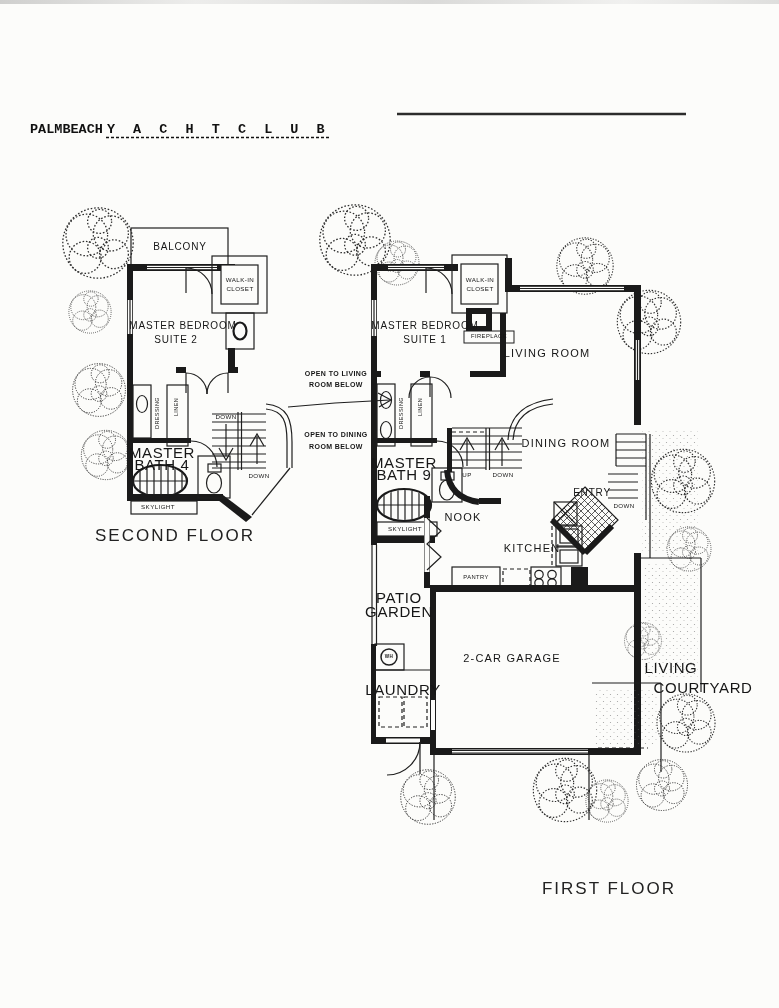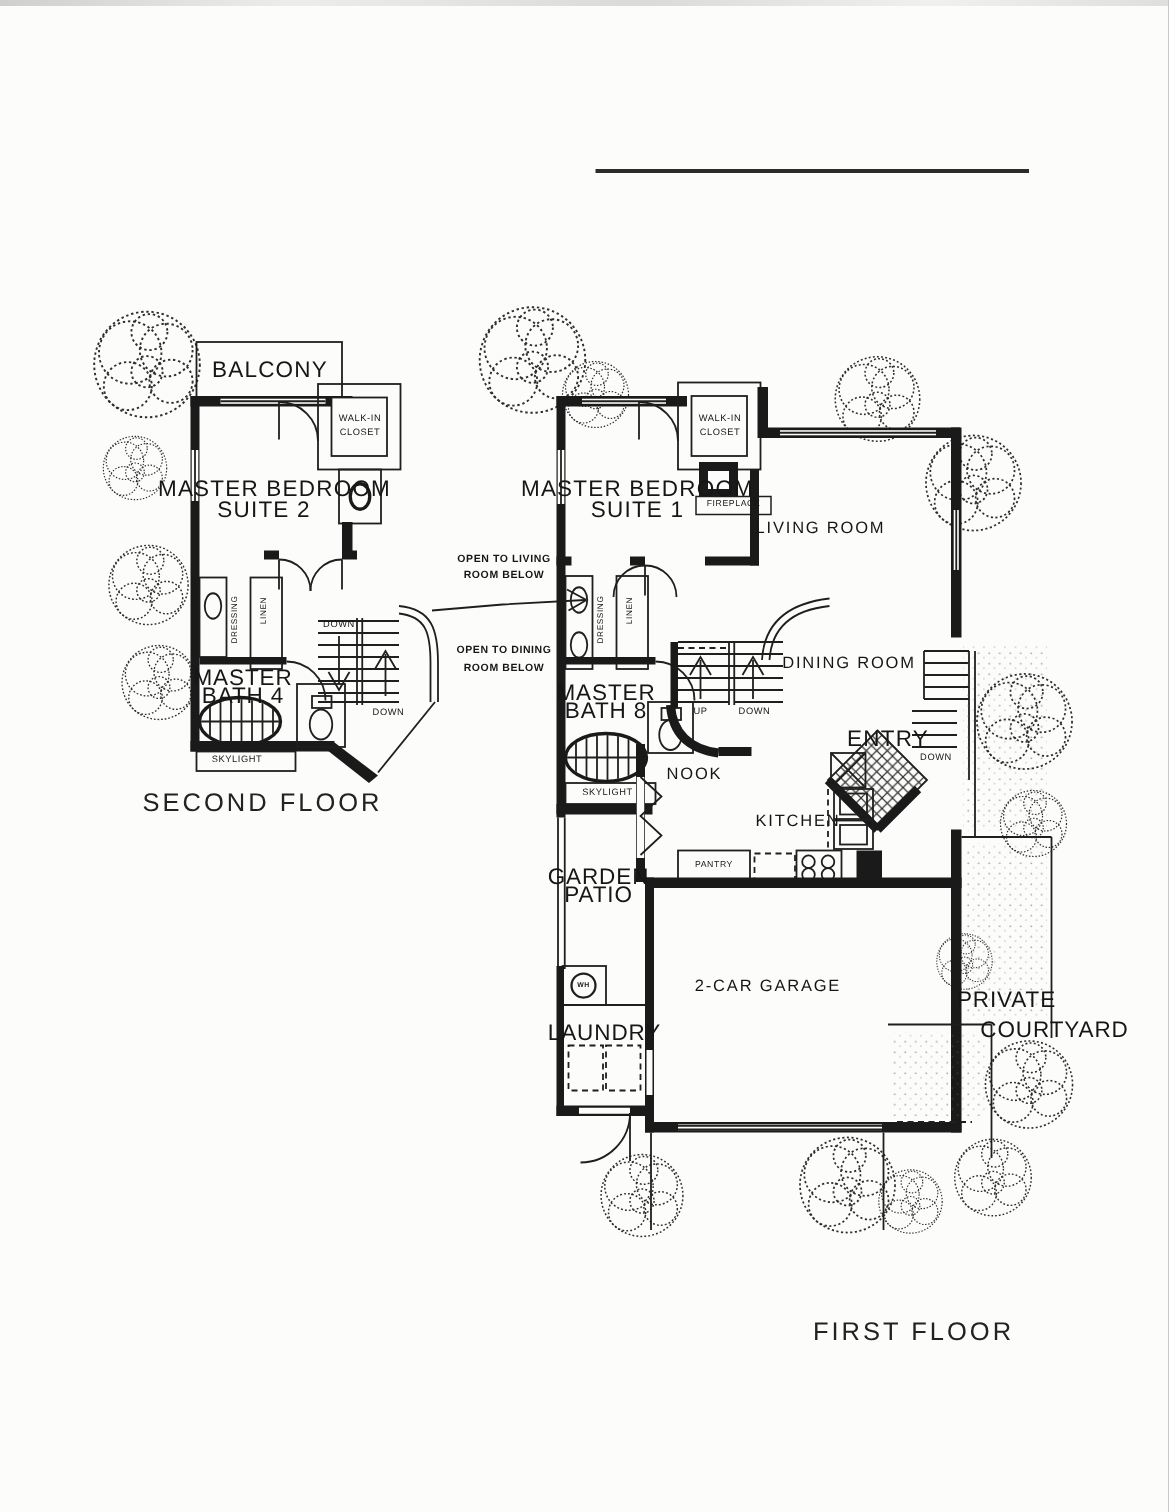--- a/index.html
+++ b/index.html
@@ -11,21 +11,21 @@
   svg .tn{fill:none;stroke:#1f1f1f;stroke-width:1.2}
   svg .t15{fill:none;stroke:#1f1f1f;stroke-width:1.5}
   svg .t2{fill:none;stroke:#1a1a1a;stroke-width:2.2}
   svg .t6{fill:none;stroke:#1a1a1a;stroke-width:6}
   svg .dsh{stroke-dasharray:4 3}
   svg .tr{fill:none;stroke:#2e2e2e;stroke-width:1.6;stroke-dasharray:2 2.3}
   .lbl{position:absolute;transform:translate(-50%,-50%);white-space:nowrap;line-height:1;
        color:#161616;letter-spacing:.4px;}
   .rot{transform:translate(-50%,-50%) rotate(-90deg);}
   .s5{font-size:5.5px}.s6{font-size:6.2px}.s7{font-size:7px;font-weight:700}
-  .s9{font-size:15px;letter-spacing:.6px}.s10{font-size:15px;letter-spacing:.8px}
+  .s9{font-size:15px;letter-spacing:.6px}.s10{font-size:10px;letter-spacing:.8px}
   .s11{font-size:11px;letter-spacing:1.2px}.s12{font-size:17px;letter-spacing:2px;color:#222}
   .s4{font-size:4.6px;font-weight:700}
   #title{position:absolute;left:30px;top:122px;font-family:"Liberation Mono",monospace;
          font-weight:700;font-size:13.5px;color:#111;}
   #title .club{letter-spacing:5px;text-decoration:underline;text-decoration-style:dashed;
                text-underline-offset:4px;margin-left:4px;}
   #smudge{position:absolute;top:0;left:0;right:0;height:4px;opacity:.30;
           background:linear-gradient(90deg,#666,#c9c9c9 25%,#8a8a8a 55%,#d5d5d5 80%,#999);}
 </style>
 </head>
@@ -282,20 +282,23 @@
         <line class="tn dsh" x1="598" y1="748" x2="648" y2="748"></line>
         <line class="tn" x1="434" y1="755" x2="434" y2="820"></line>
         <line class="tn" x1="589" y1="755" x2="589" y2="820"></line>
         <rect x="642" y="430" width="56" height="124" fill="url(#dots)" opacity=".55"></rect>
         <rect x="644" y="562" width="54" height="118" fill="url(#dots)" opacity=".55"></rect>
         <rect x="594" y="688" width="64" height="56" fill="url(#dots)" opacity=".55"></rect>
       </g>
     </g>
   </svg>
 
+  <div id="title">
+    <span>PALMBEACH</span><span class="club">Y A C H T C L U B</span>
+  </div>
 
   <div class="lbl s10" style="left:180px;top:247px">BALCONY</div>
   <div class="lbl s6" style="left:240px;top:280px">WALK-IN</div>
   <div class="lbl s6" style="left:240px;top:289px">CLOSET</div>
   <div class="lbl s10" style="left:183px;top:326px">MASTER BEDROOM</div>
   <div class="lbl s10" style="left:176px;top:340px">SUITE 2</div>
   <div class="lbl s5 rot" style="left:158px;top:413px">DRESSING</div>
   <div class="lbl s5 rot" style="left:177px;top:407px">LINEN</div>
   <div class="lbl s6" style="left:226px;top:417px">DOWN</div>
   <div class="lbl s6" style="left:259px;top:476px">DOWN</div>
@@ -314,28 +317,28 @@
   <div class="lbl s10" style="left:425px;top:326px">MASTER BEDROOM</div>
   <div class="lbl s10" style="left:425px;top:340px">SUITE 1</div>
   <div class="lbl" style="left:489px;top:337px;font-size:5.8px">FIREPLACE</div>
   <div class="lbl s11" style="left:547px;top:353px">LIVING ROOM</div>
   <div class="lbl s5 rot" style="left:402px;top:413px">DRESSING</div>
   <div class="lbl s5 rot" style="left:421px;top:407px">LINEN</div>
   <div class="lbl s6" style="left:467px;top:475px">UP</div>
   <div class="lbl s6" style="left:503px;top:475px">DOWN</div>
   <div class="lbl s11" style="left:566px;top:443px">DINING ROOM</div>
   <div class="lbl s9" style="left:404px;top:462px">MASTER</div>
-  <div class="lbl s9" style="left:404px;top:474px">BATH 8</div>
+  <div class="lbl s9" style="left:404px;top:474px">BATH 9</div>
   <div class="lbl s10" style="left:592px;top:493px">ENTRY</div>
   <div class="lbl s6" style="left:624px;top:506px">DOWN</div>
   <div class="lbl s6" style="left:405px;top:529px">SKYLIGHT</div>
   <div class="lbl s11" style="left:463px;top:517px">NOOK</div>
   <div class="lbl s11" style="left:532px;top:548px">KITCHEN</div>
   <div class="lbl" style="left:476px;top:578px;font-size:5.8px">PANTRY</div>
   <div class="lbl s9" style="left:399px;top:597px">PATIO</div>
-  <div class="lbl s9" style="left:399px;top:585px">GARDEN</div>
+  <div class="lbl s9" style="left:399px;top:611px">GARDEN</div>
   <div class="lbl s4" style="left:389px;top:657px">WH</div>
   <div class="lbl s9" style="left:403px;top:689px">LAUNDRY</div>
   <div class="lbl s11" style="left:512px;top:658px">2-CAR GARAGE</div>
-  <div class="lbl s9" style="left:671px;top:667px">PRIVATE</div>
+  <div class="lbl s9" style="left:671px;top:667px">LIVING</div>
   <div class="lbl s9" style="left:703px;top:687px">COURTYARD</div>
   <div class="lbl s12" style="left:609px;top:888px">FIRST FLOOR</div>
 </div>
 
 </body></html>

